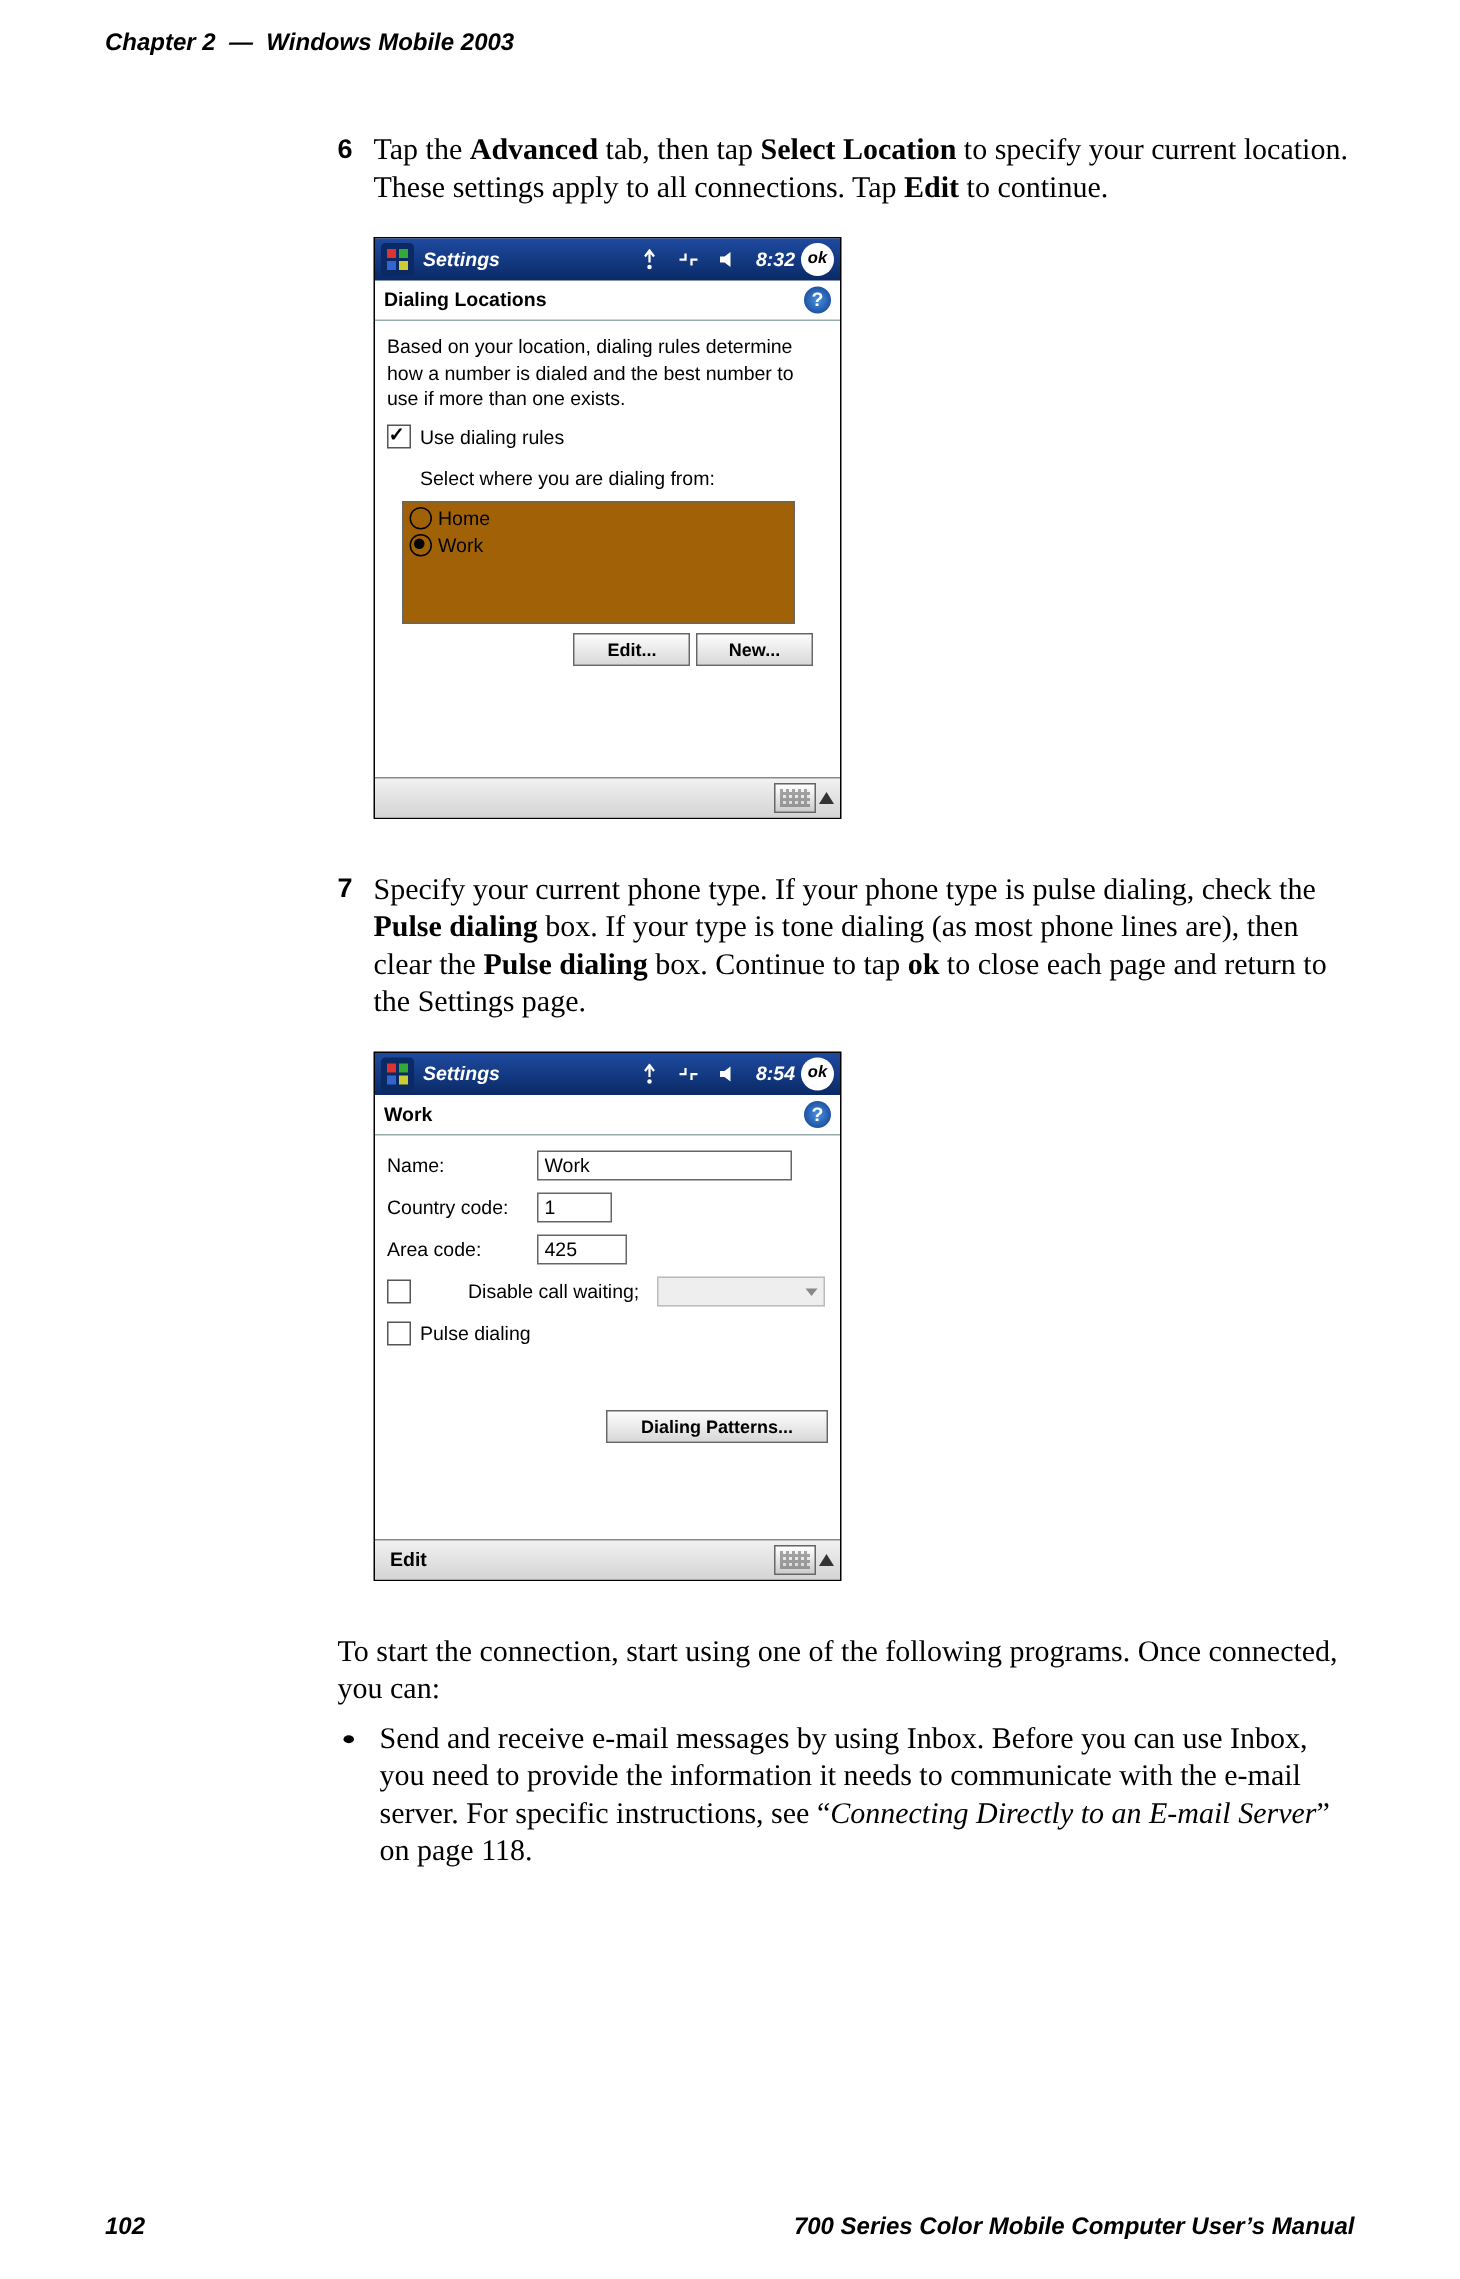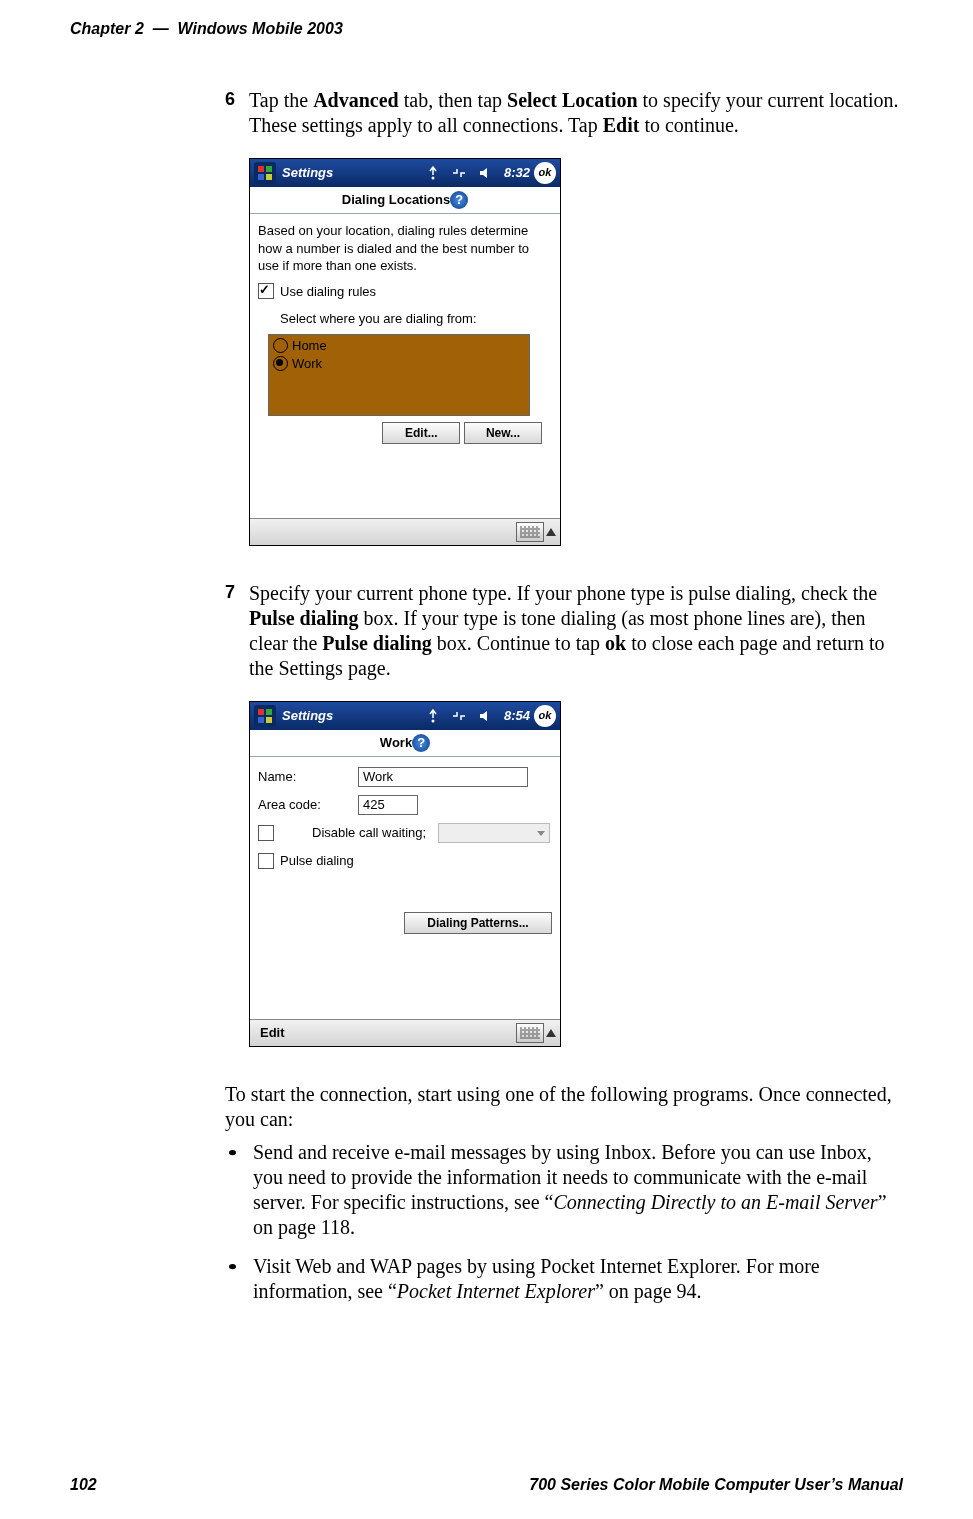--- a/index.html
+++ b/index.html
@@ -101,21 +101,21 @@
     color: #000;
     font-weight: bold;
     font-size: 11px;
     display: inline-flex;
     align-items: center;
     justify-content: center;
     margin-left: 4px;
   }
   .subbar {
     display: flex;
-    justify-content: center;
+    justify-content: space-between;
     align-items: center;
     height: 26px;
     padding: 0 6px;
     border-bottom: 1px solid #9aa;
     font-weight: bold;
   }
   .helpq {
     width: 18px; height: 18px; border-radius: 50%;
     background: radial-gradient(#4a90e0,#0b3a8a);
     color: #fff; font-size: 13px; font-weight: bold;
@@ -381,20 +381,24 @@
         <div class="subbar">
           <span>Work</span>
           <span class="helpq">?</span>
         </div>
         <div class="panel-body" style="min-height:250px;">
           <div class="form-row">
             <span class="lbl">Name:</span>
             <input class="txt-input" style="width: 160px;" value="Work">
           </div>
           <div class="form-row">
+            <span class="lbl">Country code:</span>
+            <input class="txt-input" style="width: 40px;" value="1">
+          </div>
+          <div class="form-row">
             <span class="lbl">Area code:</span>
             <input class="txt-input" style="width: 50px;" value="425">
           </div>
           <div class="form-row">
             <span class="cb" style="margin:0;gap:32px;">
               <span class="box"></span>
               <span>Disable call waiting;</span>
             </span>
             <span style="width:12px;"></span>
             <span class="dropdown"></span>
@@ -419,23 +423,20 @@
         </div>
       </div>
     </div>
 
     <div class="para">To start the connection, start using one of the following programs. Once connected, you can:</div>
 
     <ul class="bullets">
       <li>
         <span>Send and receive e-mail messages by using Inbox. Before you can use Inbox, you need to provide the information it needs to communicate with the e-mail server. For specific instructions, see “</span><span class="ital">Connecting Directly to an E-mail Server</span><span>” on page 118.</span>
       </li>
-      <li>
-        <span>Visit Web and WAP pages by using Pocket Internet Explorer. For more information, see “</span><span class="ital">Pocket Internet Explorer</span><span>” on page 94.</span>
-      </li>
     </ul>
 
   </div>
 
   <div class="footer">
     <span>102</span>
     <span>700 Series Color Mobile Computer User’s Manual</span>
   </div>
 
 </div>

